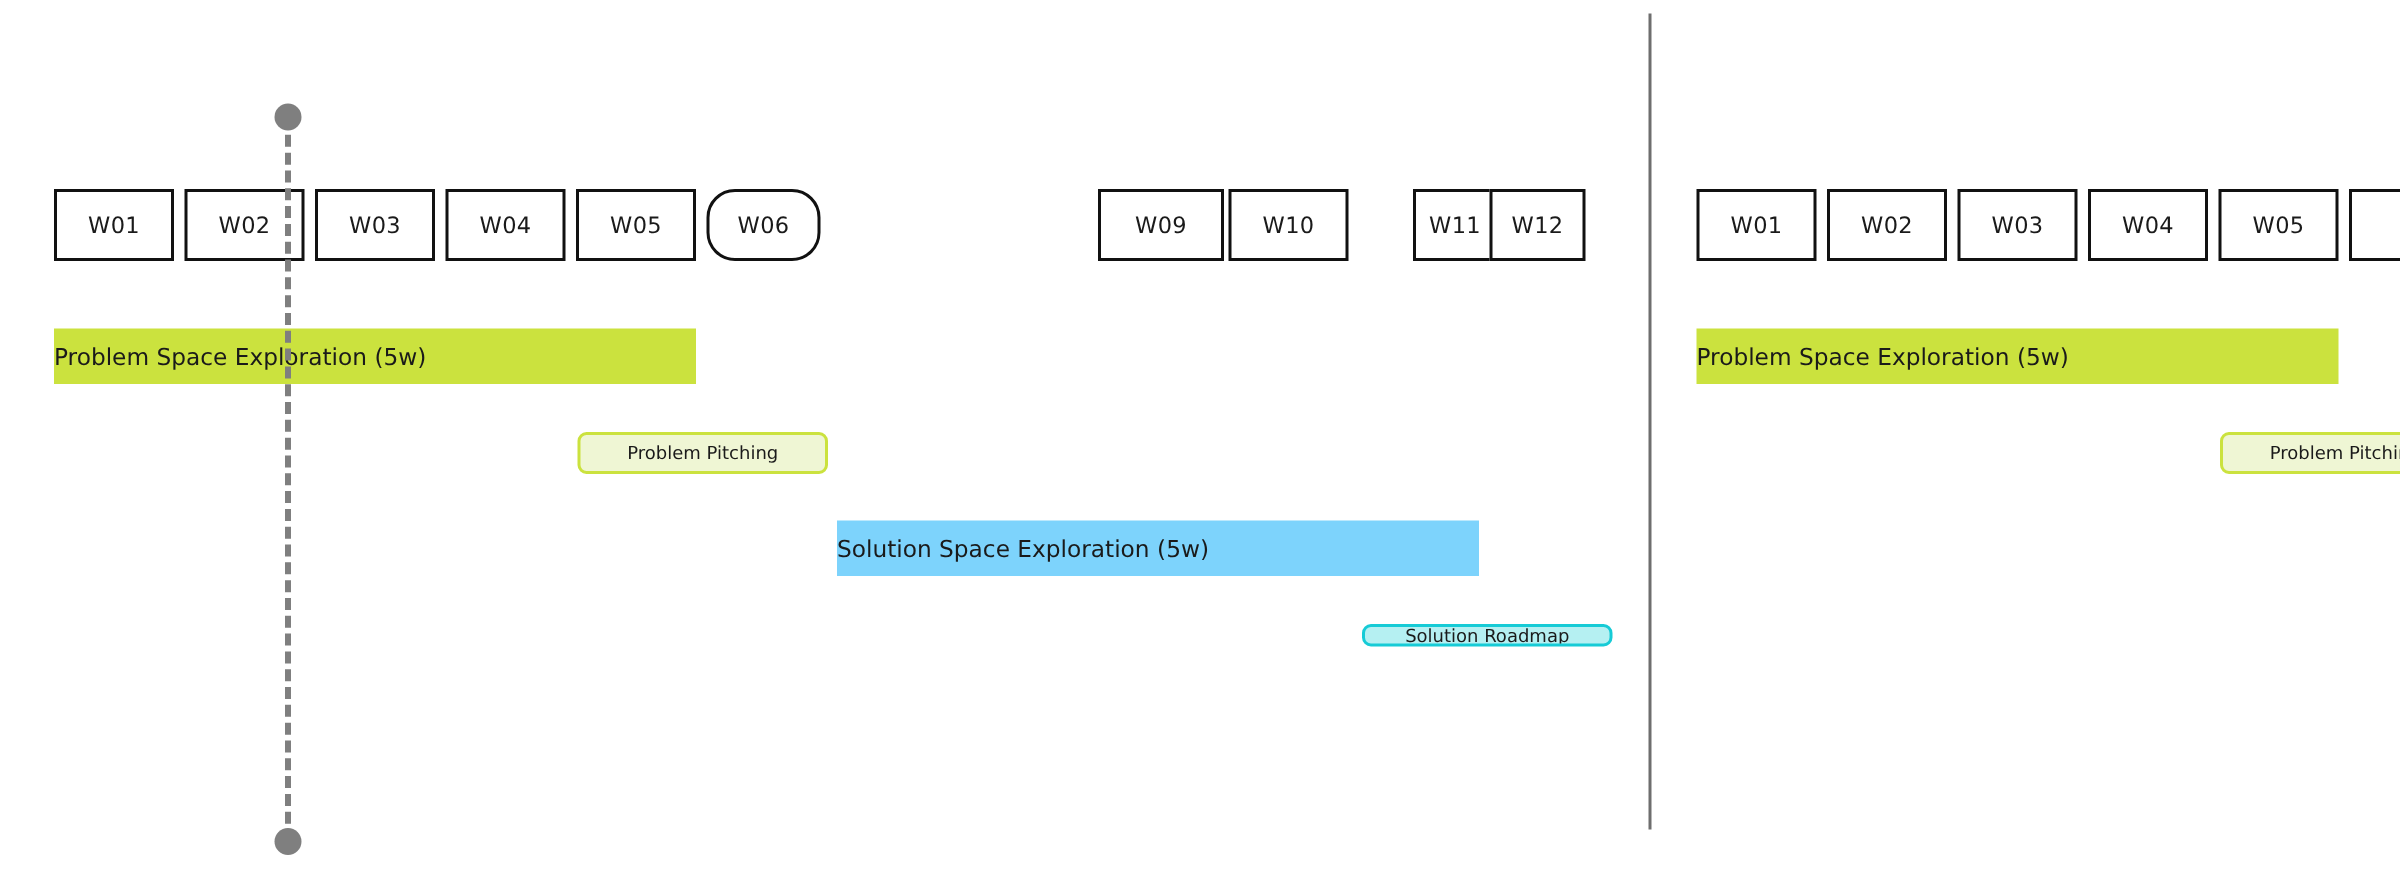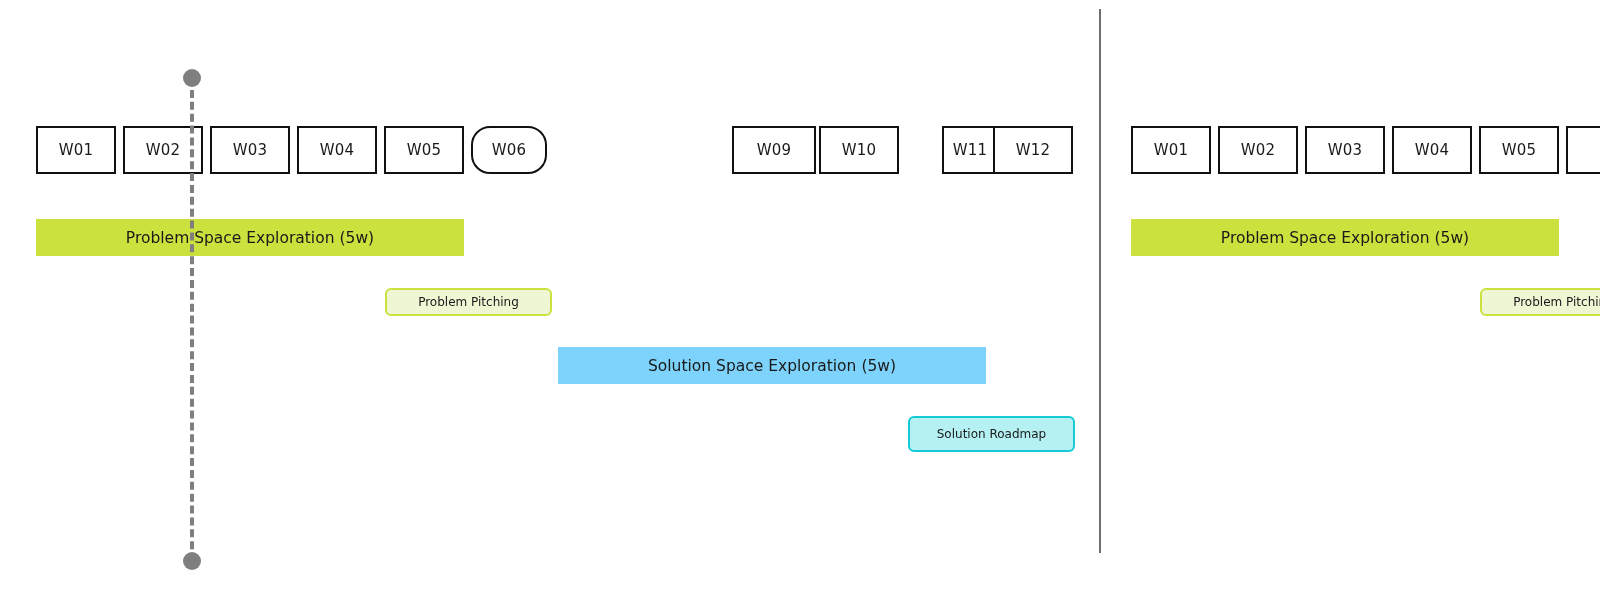--- a/index.html
+++ b/index.html
@@ -41,21 +41,21 @@
     letter-spacing: 0.2px;
     white-space: nowrap;
   }
 
   
   .phase-bar {
     position: absolute;
     box-sizing: border-box;
     display: flex;
     align-items: center;
-    justify-content: center;
+    justify-content: flex-start;
     font-size: 15.5px;
     color: #1a1a1a;
     white-space: nowrap;
     overflow: hidden;
   }
   .phase-bar .dur {
     margin-left: 5px;
   }
 
   
@@ -96,31 +96,31 @@
     <div style="position: absolute; left: 0px; top: 0px; width: 100%; height: 100%;">
       <div class="week-cell" style="left: 36px; top: 126px; width: 80px; height: 48px; border-color: rgb(17, 17, 17); background: rgb(255, 255, 255); color: rgb(26, 26, 26);">W01</div>
       <div class="week-cell" style="left: 123px; top: 126px; width: 80px; height: 48px; border-color: rgb(17, 17, 17); background: rgb(255, 255, 255); color: rgb(26, 26, 26);">W02</div>
       <div class="week-cell" style="left: 210px; top: 126px; width: 80px; height: 48px; border-color: rgb(17, 17, 17); background: rgb(255, 255, 255); color: rgb(26, 26, 26);">W03</div>
       <div class="week-cell" style="left: 297px; top: 126px; width: 80px; height: 48px; border-color: rgb(17, 17, 17); background: rgb(255, 255, 255); color: rgb(26, 26, 26);">W04</div>
       <div class="week-cell" style="left: 384px; top: 126px; width: 80px; height: 48px; border-color: rgb(17, 17, 17); background: rgb(255, 255, 255); color: rgb(26, 26, 26);">W05</div>
       <div class="week-cell" style="left: 471px; top: 126px; width: 76px; height: 48px; border-color: rgb(17, 17, 17); background: rgb(255, 255, 255); color: rgb(26, 26, 26); border-radius: 19px;">W06</div>
       <div class="week-cell" style="left: 732px; top: 126px; width: 84px; height: 48px; border-color: rgb(17, 17, 17); background: rgb(255, 255, 255); color: rgb(26, 26, 26);">W09</div>
       <div class="week-cell" style="left: 819px; top: 126px; width: 80px; height: 48px; border-color: rgb(17, 17, 17); background: rgb(255, 255, 255); color: rgb(26, 26, 26);">W10</div>
       <div class="week-cell" style="left: 906px; top: 126px; width: 56px; height: 48px; border-color: rgb(17, 17, 17); background: rgb(255, 255, 255); color: rgb(26, 26, 26); margin-left: 36px;">W11</div>
-      <div class="week-cell" style="left: 993px; top: 126px; width: 80px; height: 48px; border-color: rgb(17, 17, 17); background: rgb(255, 255, 255); color: rgb(26, 26, 26);">W12</div>
+      <div class="week-cell" style="left: 993px; top: 126px; width: 64px; height: 48px; border-color: rgb(17, 17, 17); background: rgb(255, 255, 255); color: rgb(26, 26, 26);">W12</div>
       <div class="phase-bar" style="left: 36px; top: 219px; width: 428px; height: 37px; background: rgb(203, 226, 62); color: rgb(26, 26, 26);">
         <span>Problem Space Exploration</span>
         <span class="dur">(5w)</span>
       </div>
       <div class="phase-bar" style="left: 558px; top: 347px; width: 428px; height: 37px; background: #7dd3fc; color: rgb(26, 26, 26);">
         <span>Solution Space Exploration</span>
         <span class="dur">(5w)</span>
       </div>
       <div class="milestone" style="left: 385px; top: 288px; width: 167px; height: 28px; background: rgb(239, 246, 212); border-color: rgb(203, 226, 62); color: rgb(26, 26, 26);">Problem Pitching</div>
-      <div class="milestone" style="left: 908px; top: 416px; width: 167px; height: 36px; background: rgb(181, 240, 242); border-color: rgb(22, 203, 214); color: rgb(26, 26, 26);">Solution Roadmap</div>
+      <div class="milestone" style="left: 908px; top: 416px; width: 167px; height: 15px; background: rgb(181, 240, 242); border-color: rgb(22, 203, 214); color: rgb(26, 26, 26);">Solution Roadmap</div>
     </div>
     <div style="position: absolute; left: 0px; top: 0px; width: 100%; height: 100%;">
       <div class="week-cell" style="left: 1131px; top: 126px; width: 80px; height: 48px; border-color: rgb(17, 17, 17); background: rgb(255, 255, 255); color: rgb(26, 26, 26);">W01</div>
       <div class="week-cell" style="left: 1218px; top: 126px; width: 80px; height: 48px; border-color: rgb(17, 17, 17); background: rgb(255, 255, 255); color: rgb(26, 26, 26);">W02</div>
       <div class="week-cell" style="left: 1305px; top: 126px; width: 80px; height: 48px; border-color: rgb(17, 17, 17); background: rgb(255, 255, 255); color: rgb(26, 26, 26);">W03</div>
       <div class="week-cell" style="left: 1392px; top: 126px; width: 80px; height: 48px; border-color: rgb(17, 17, 17); background: rgb(255, 255, 255); color: rgb(26, 26, 26);">W04</div>
       <div class="week-cell" style="left: 1479px; top: 126px; width: 80px; height: 48px; border-color: rgb(17, 17, 17); background: rgb(255, 255, 255); color: rgb(26, 26, 26);">W05</div>
       <div class="week-cell" style="left: 1566px; top: 126px; width: 80px; height: 48px; border-color: rgb(17, 17, 17); background: rgb(255, 255, 255); color: rgb(26, 26, 26);"></div>
       <div class="phase-bar" style="left: 1131px; top: 219px; width: 428px; height: 37px; background: rgb(203, 226, 62); color: rgb(26, 26, 26);">
         <span>Problem Space Exploration</span>

